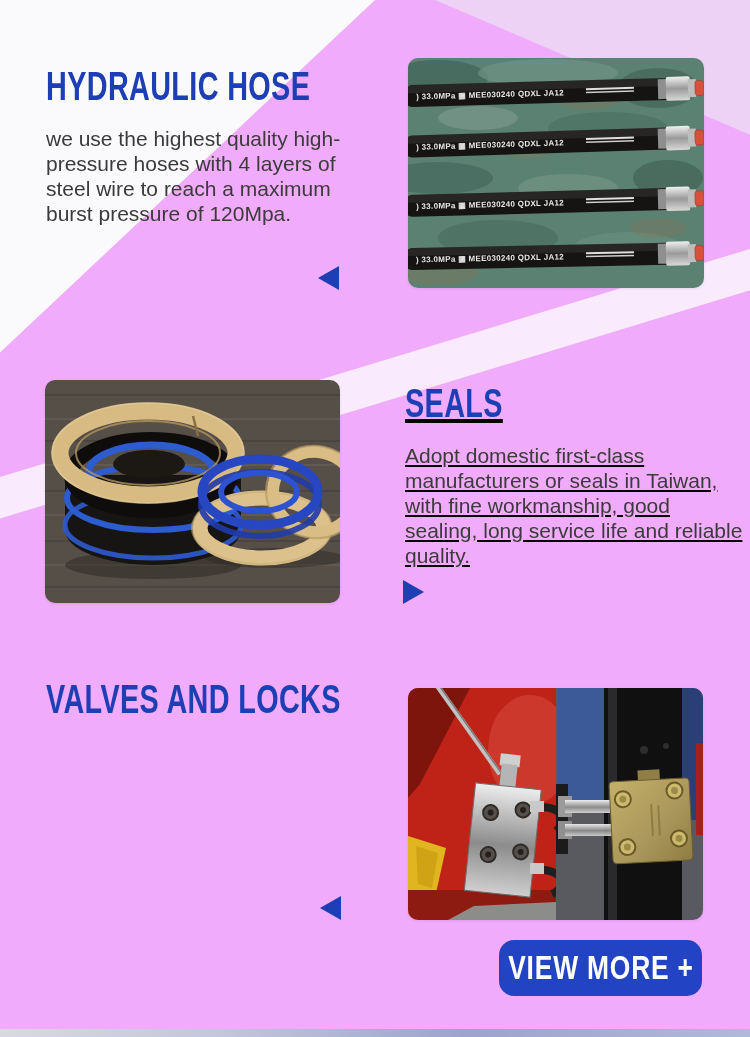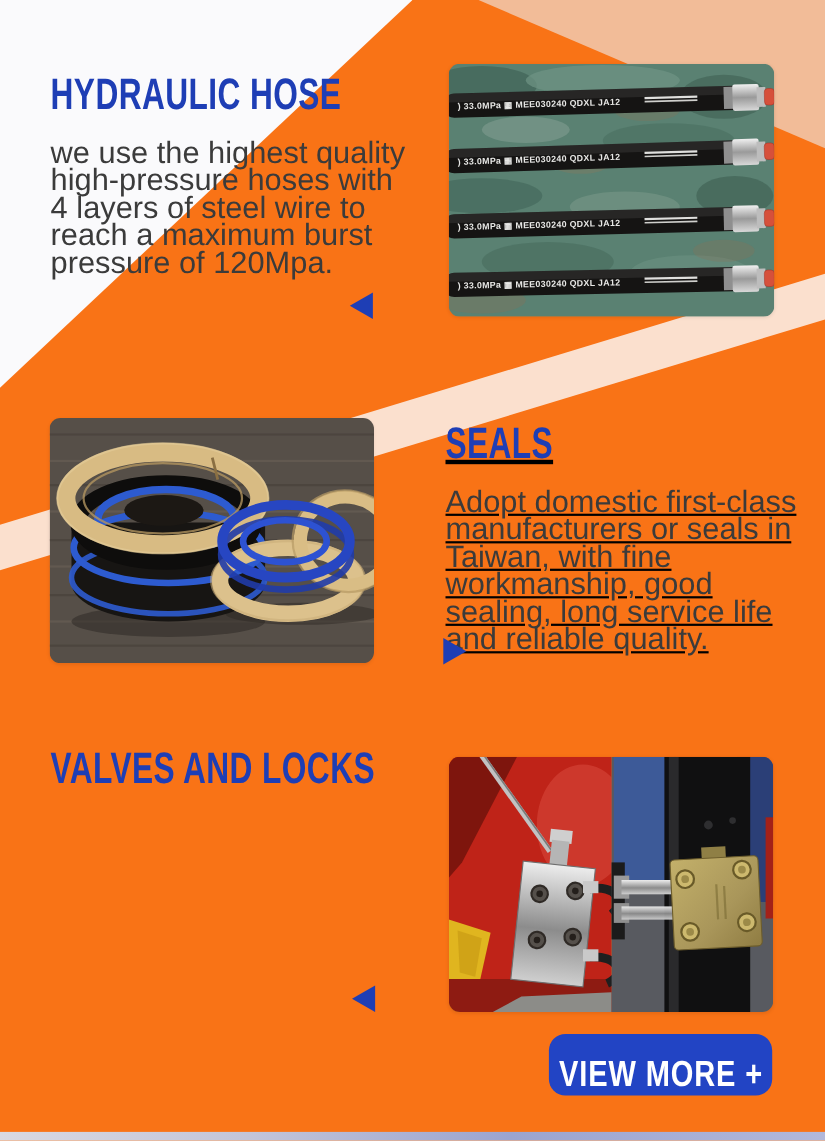--- a/index.html
+++ b/index.html
@@ -1,27 +1,27 @@
 <!DOCTYPE html>
 <html><head>
 <meta charset="utf-8">
 <style>
   html,body { margin:0; padding:0; }
   body { width:750px; height:1037px; background:#f3f3f5; font-family:"Liberation Sans", sans-serif; }
-  .page { position:relative; width:750px; height:1037px; overflow:hidden; background:#f97316; }
+  .page { position:relative; width:750px; height:1037px; overflow:hidden; background:#f0abfc; }
 
   
   .bg-shape { position:absolute; inset:0; pointer-events:none; }
   .bg-shape.s1 { background:#fafafc; clip-path:polygon(0 0, 50% 0, 0 34%); }
   .bg-shape.s2 { background:#fbfbfd; clip-path:polygon(0 46%, 100% 24%, 100% 28%, 0 50%); opacity:.8; }
   .bg-shape.s3 { background:#ededf0; clip-path:polygon(58% 0, 100% 0, 100% 13%); opacity:.6; }
 
   .title { margin:0; color:#1e3eb5; font-size:40px; line-height:1.0; font-weight:800;
            white-space:nowrap; letter-spacing:.5px; transform:scaleX(.72); transform-origin:left top; }
-  .desc  { margin:20px 0 0; font-size:28px; line-height:25px; color:#3b3b3b; }
+  .desc  { margin:20px 0 0; font-size:21px; line-height:25px; color:#3b3b3b; }
 
   .text-block { position:absolute; }
   .tb1 { left:46px; top:66px; width:330px; }
   .tb2 { left:405px; top:383px; width:340px;text-decoration:underline; }
   .tb2 .desc { width:340px; }
   .tb3 { left:46px; top:679px; width:330px; }
   .tb3 .desc { width:320px; }
   .tb1 .desc { width:330px; }
 
   .photo { position:absolute; border-radius:10px; overflow:hidden; box-shadow:0 1px 3px rgba(0,0,0,.08); }
@@ -31,21 +31,21 @@
   .ph3 { left:408px; top:688px; width:295px; height:232px; }
 
   .arrow { position:absolute; width:0; height:0; cursor:pointer; }
   .arrow-left  { border-top:12px solid transparent; border-bottom:12px solid transparent; border-right:21px solid #1e3eb5; }
   .arrow-right { border-top:12px solid transparent; border-bottom:12px solid transparent; border-left:21px solid #1e3eb5; }
   .ar1 { left:318px; top:266px; }
   .ar2 { left:403px; top:580px; }
   .ar3 { left:320px; top:896px; }
 
   .view-more { position:absolute; left:499px; top:940px; width:203px; height:56px; border:none;
-               background:#2244c4; border-radius:15px; display:flex; align-items:flex-end; justify-content:center;
+               background:#2244c4; border-radius:15px; display:flex; align-items:center; justify-content:center;
                cursor:pointer; }
   .view-more span { color:#ffffff; font-size:33px; font-weight:800; letter-spacing:1px;
                     transform:scaleX(.8); white-space:nowrap; font-family:"Liberation Sans",sans-serif; }
 
   .footer-strip { position:absolute; left:0; top:1029px; width:750px; height:8px;
                   background:linear-gradient(90deg,#d9d9e2 0%,#c3c5d9 30%,#9ba4cf 62%,#b2b8da 100%); }
 </style>
 </head>
 <body>
 

